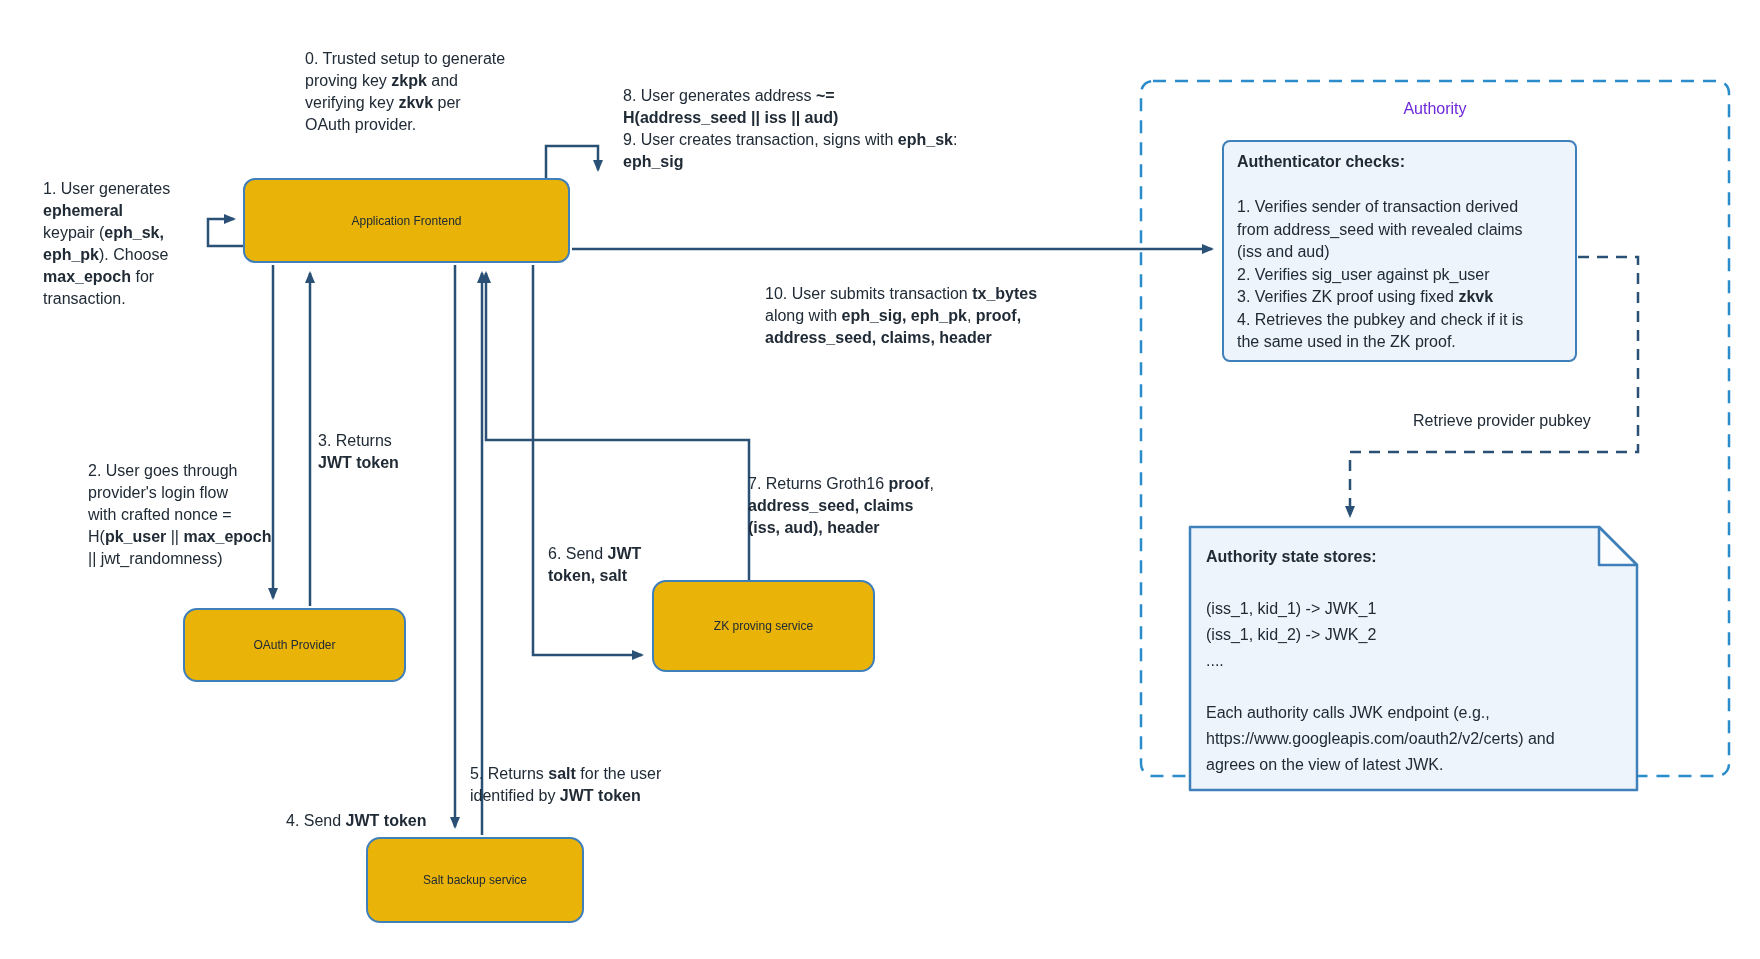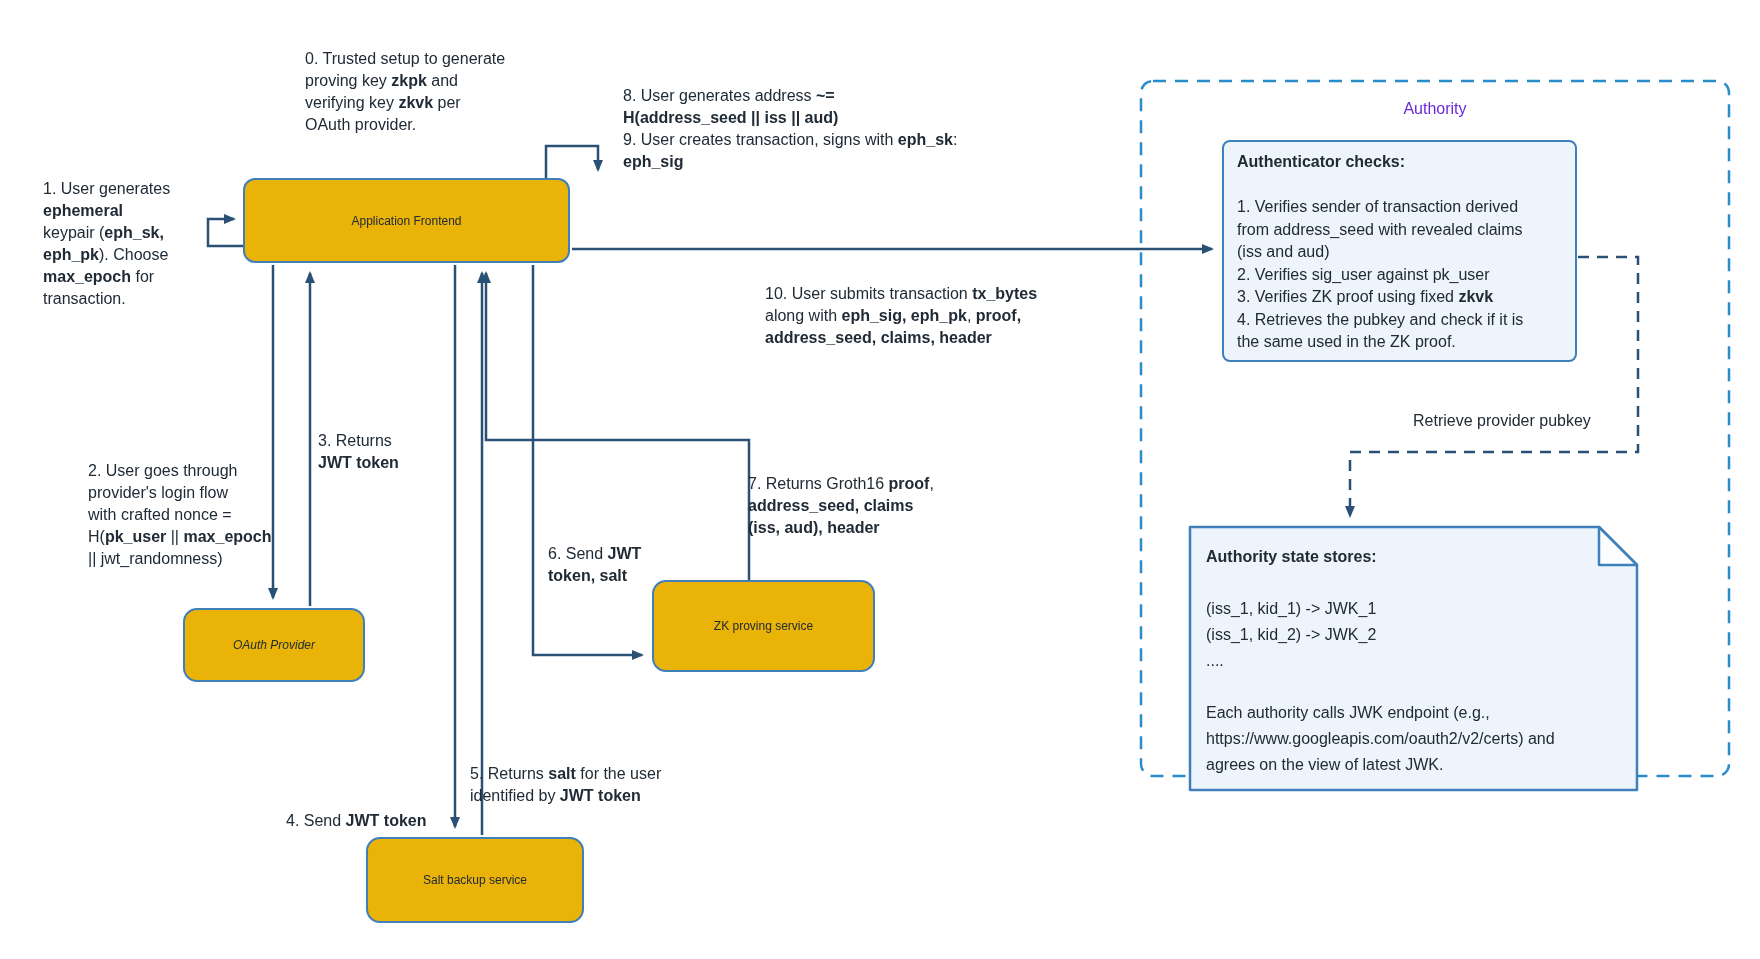--- a/index.html
+++ b/index.html
@@ -13,21 +13,21 @@
   .ann{position:absolute;font-size:16px;line-height:22px;white-space:nowrap;}
   .rich b{font-weight:bold;}
   .center{text-align:left;}
   .auth-title{position:absolute;left:1140px;top:100px;width:590px;text-align:center;
               font-size:16px;color:#6d28d9;}
   .retrieve{position:absolute;left:1413px;top:412px;width:215px;font-size:16px;}
   .panel-text{position:absolute;left:1237px;top:151px;width:330px;font-size:16px;line-height:22.5px;white-space:nowrap;}
   .note-text{position:absolute;left:1206px;top:544px;width:420px;font-size:16px;line-height:26px;white-space:nowrap;}
   
   .af   {left:243px;top:178px;width:327px;height:85px;border-radius:12px;}
-  .oauth{left:183px;top:608px;width:182px;height:74px;font-style:italic;}
+  .oauth{left:183px;top:608px;width:223px;height:74px;}
   .zk   {left:652px;top:580px;width:223px;height:92px;}
   .salt {left:366px;top:837px;width:218px;height:86px;}
   .authp{left:1222px;top:140px;width:355px;height:222px;}
   
   .a0 {left:305px;top:48px;}
   .a1 {left:43px;top:178px;}
   .a2 {left:65px;top:460px;margin-left:23px;}
   .a3 {left:318px;top:430px;}
   .a4 {left:286px;top:810px;}
   .a5 {left:470px;top:763px;width:260px;}

